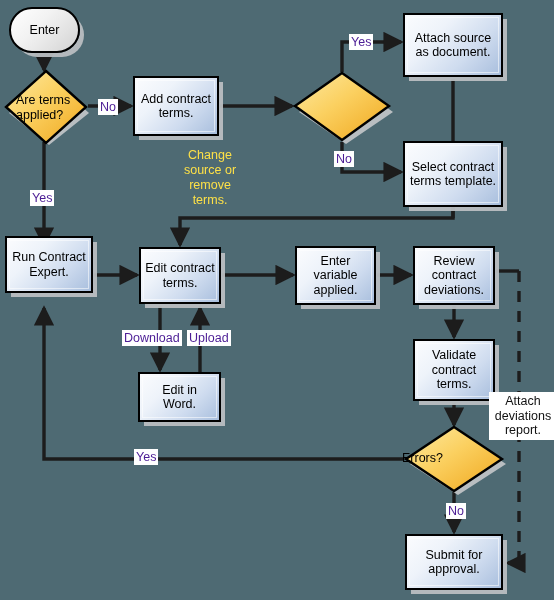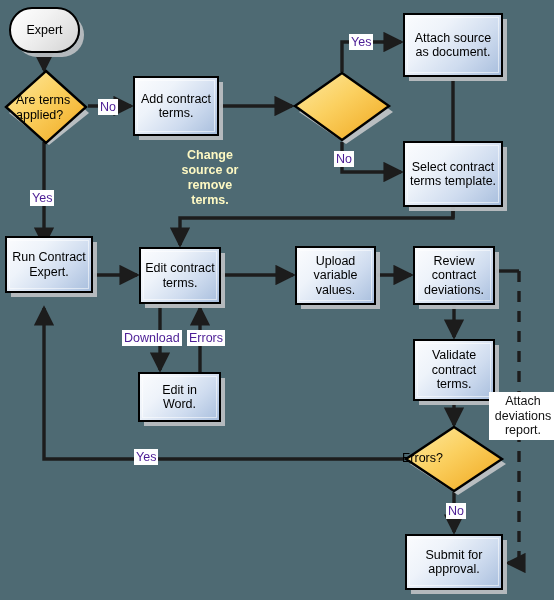--- a/index.html
+++ b/index.html
@@ -33,21 +33,21 @@
 
   
   .dec{position:absolute;}
   .dec .dshape{position:absolute;left:0;top:0;width:100%;height:100%;}
   .dec .lbl{position:absolute;left:0;top:50%;transform:translateY(-50%);width:100%;z-index:4;font-size:12.5px;line-height:14.5px;color:#000;}
 
   
   .chip{position:absolute;background:#fff;color:#4c1d95;font-size:12.5px;line-height:14px;padding:1px 2px;white-space:nowrap;z-index:6;}
   .chipmulti{position:absolute;background:#fff;color:#111;font-size:12.5px;line-height:14.5px;padding:2px 3px;text-align:center;z-index:6;}
   
-  .note{position:absolute;color:#fef9c3;font-size:12.5px;line-height:15px;font-weight:bold;text-align:center;z-index:5;}
+  .note{position:absolute;color:#fde047;font-size:12.5px;line-height:15px;font-weight:normal;text-align:center;z-index:5;}
 </style>
 </head>
 <body>
 
 <div id="stage">
 
   <svg class="layer" viewBox="0 0 554 600">
     <defs>
       <marker id="ah" viewBox="0 0 10 10" refX="8.6" refY="5" markerWidth="6" markerHeight="6" orient="auto-start-reverse">
         <path d="M 0 0 L 10 5 L 0 10 z" fill="#1c1c1c"></path>
@@ -91,21 +91,21 @@
     </g>
 
     <g fill="none" stroke="#1c1c1c" stroke-width="3.4">
       <path d="M 496 271 L 519 271"></path>
       <path d="M 519 271 L 519 563" stroke-dasharray="11 9"></path>
       <path d="M 519 563 L 508 563" marker-end="url(#ah)"></path>
     </g>
   </svg>
 
   <div class="node term" style="left:9px;top:7px;width:71px;height:46px;">
-    <span class="lbl">Expert</span>
+    <span class="lbl">Enter</span>
   </div>
 
   <div class="dec" style="left:2px;top:67px;width:88px;height:80px;">
     <svg class="dshape" viewBox="0 0 88 80">
       <defs>
         <linearGradient id="gd1" x1="0" y1="0" x2="1" y2="1">
           <stop offset="0" stop-color="#fdeaa3"></stop>
             <stop offset="0.45" stop-color="#fbd060"></stop>
             <stop offset="1" stop-color="#efa61c"></stop>
         </linearGradient>
@@ -144,21 +144,21 @@
 
   <div class="node proc" style="left:5px;top:236px;width:88px;height:57px;">
     <span class="lbl">Run Contract Expert.</span>
   </div>
 
   <div class="node proc" style="left:139px;top:247px;width:82px;height:57px;">
     <span class="lbl">Edit contract terms.</span>
   </div>
 
   <div class="node proc" style="left:295px;top:246px;width:81px;height:59px;">
-    <span class="lbl">Upload variable values.</span>
+    <span class="lbl">Enter variable applied.</span>
   </div>
 
   <div class="node proc" style="left:413px;top:246px;width:82px;height:59px;">
     <span class="lbl">Review contract deviations.</span>
   </div>
 
   <div class="node proc" style="left:138px;top:372px;width:83px;height:50px;">
     <span class="lbl">Edit in Word.</span>
   </div>
 
@@ -190,21 +190,21 @@
   <span class="chip" style="left:30px;top:190px;">Yes</span>
 
   <span class="chip" style="left:349px;top:34px;">Yes</span>
 
   <span class="chip" style="left:334px;top:151px;">No</span>
 
   <span class="note" style="left:178px;top:148px;width:64px;">Change source or remove terms.</span>
 
   <span class="chip" style="left:122px;top:330px;">Download</span>
 
-  <span class="chip" style="left:187px;top:330px;">Errors</span>
+  <span class="chip" style="left:187px;top:330px;">Upload</span>
 
   <span class="chip" style="left:134px;top:449px;">Yes</span>
 
   <span class="chip" style="left:446px;top:503px;">No</span>
 
   <span class="chipmulti" style="left:489px;top:392px;width:62px;">Attach deviations report.</span>
 
 </div>
 
 </body></html>

